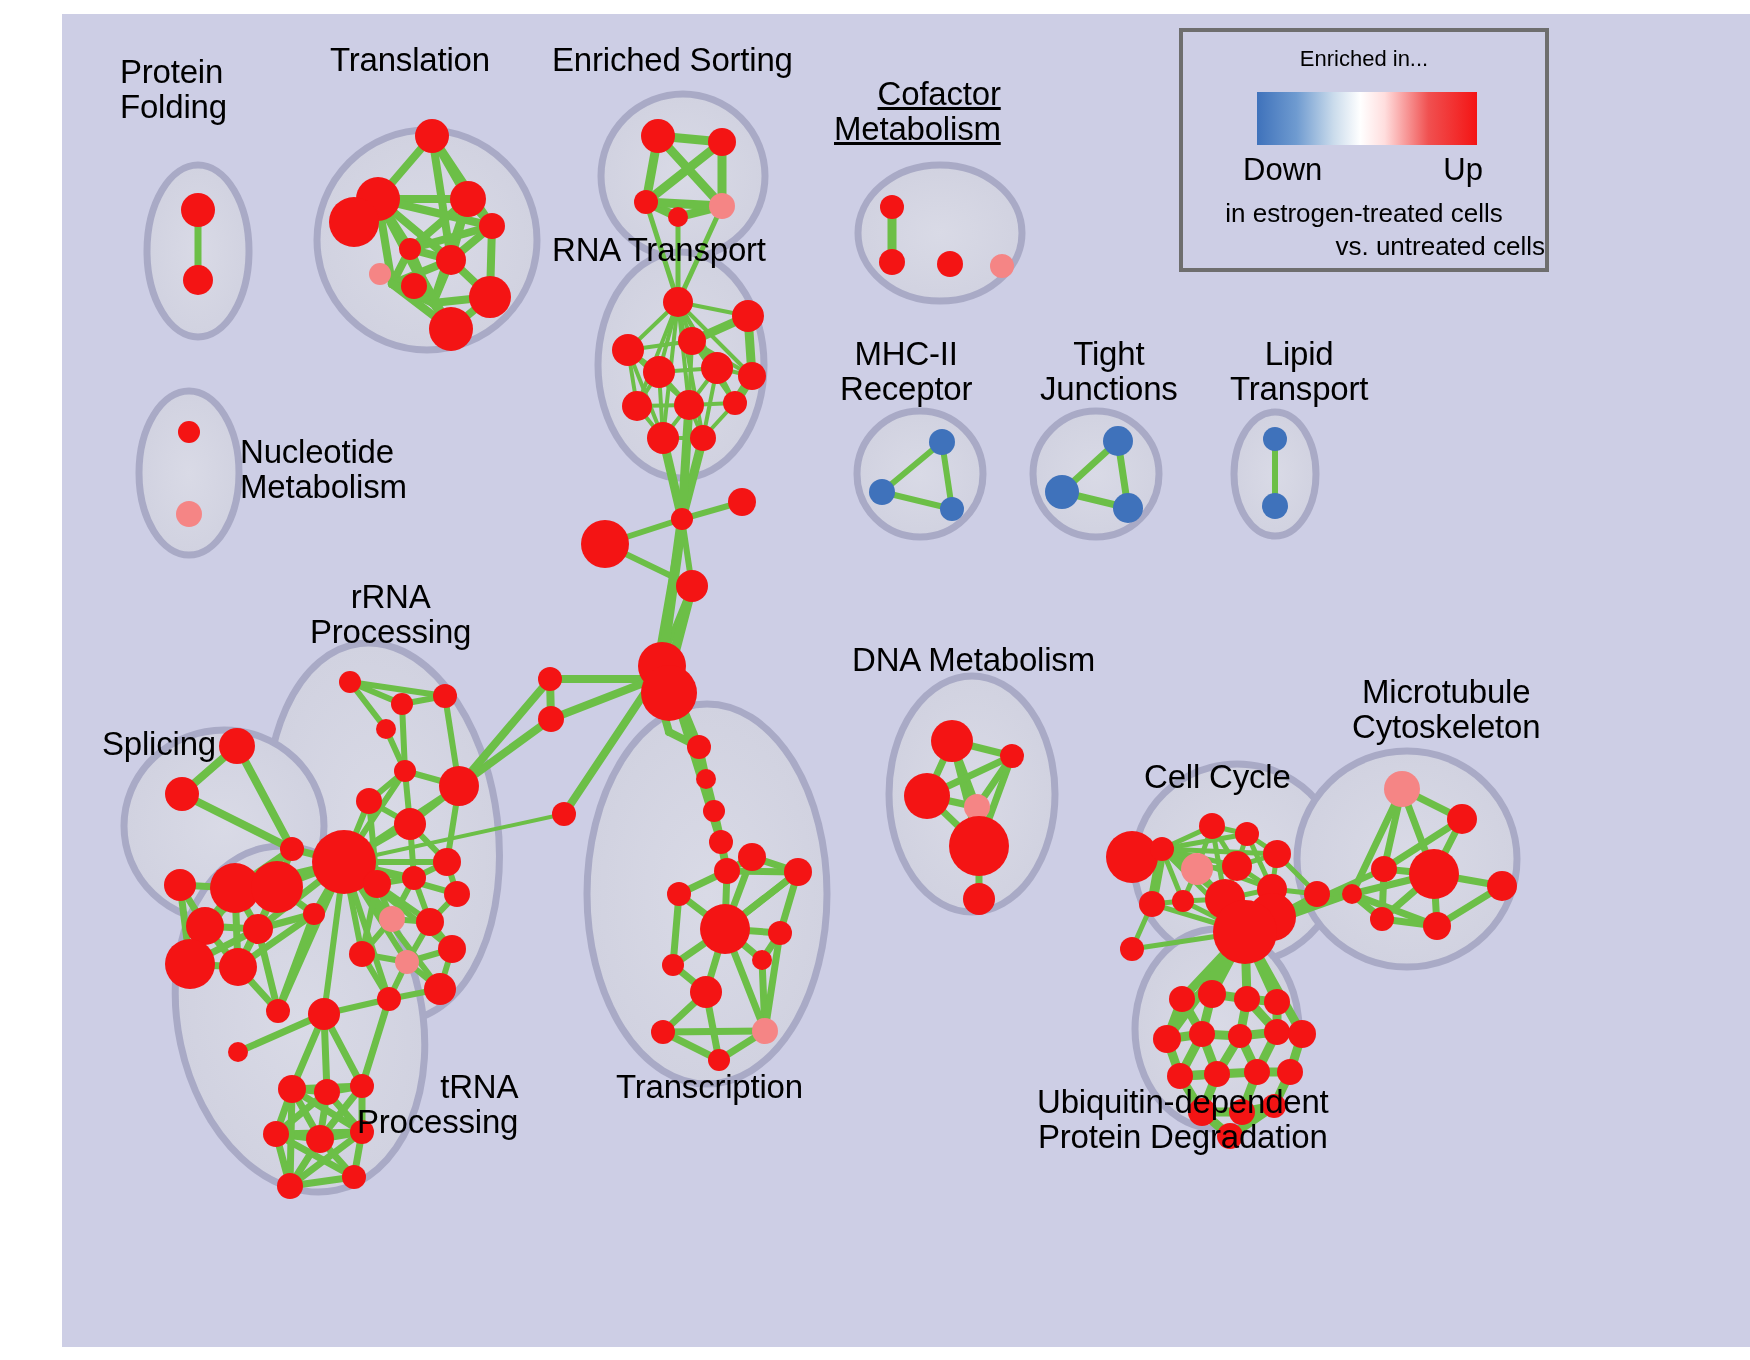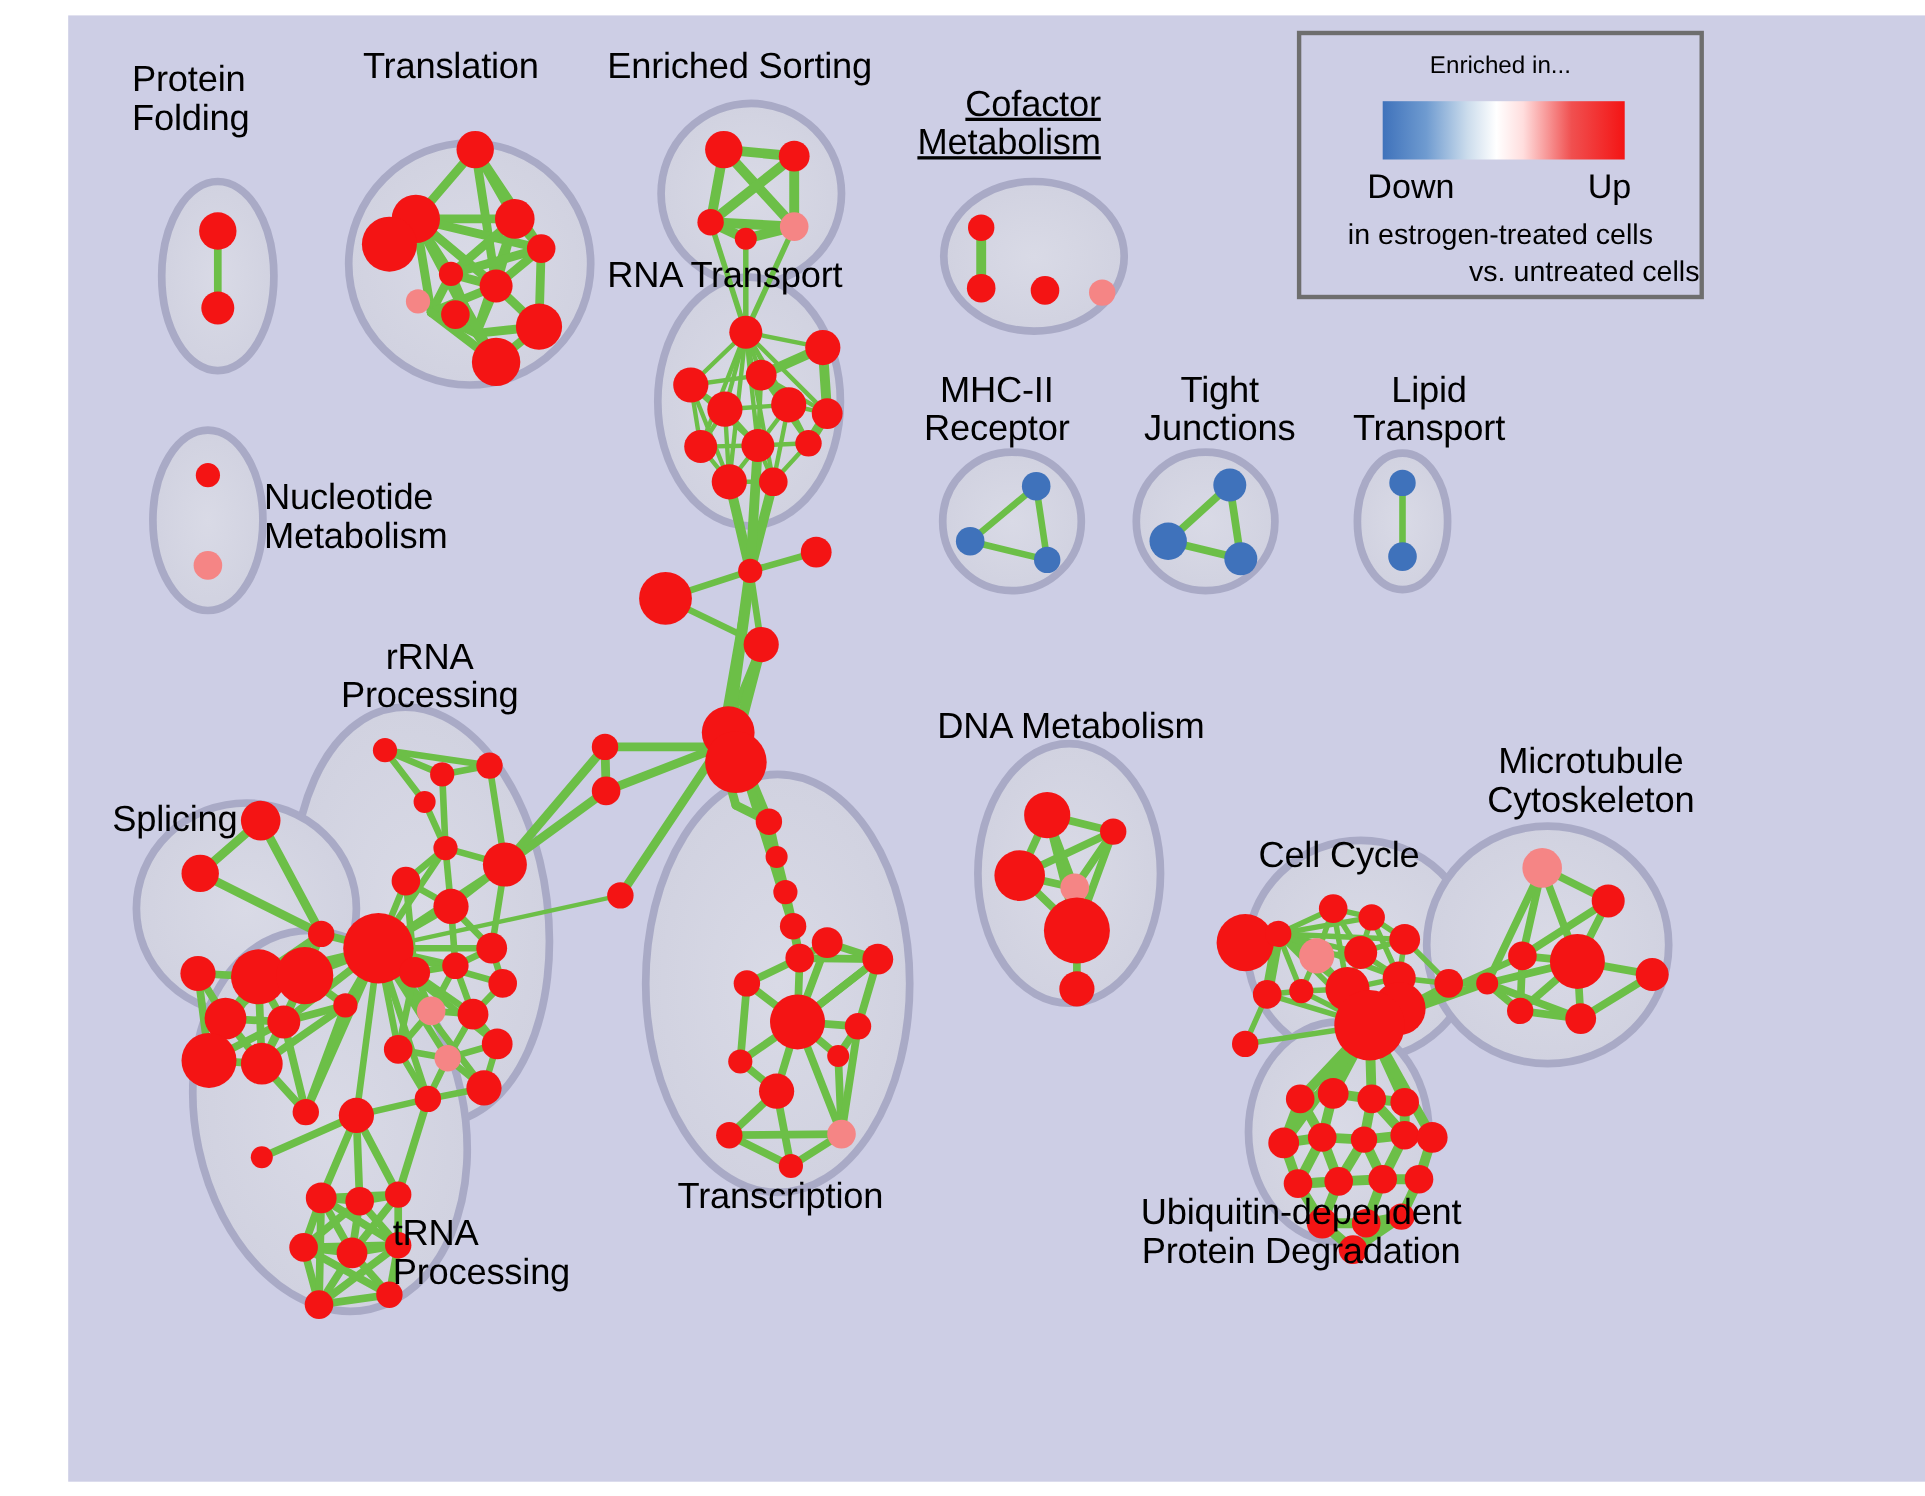--- a/index.html
+++ b/index.html
@@ -690,21 +690,21 @@
     <div class="clabel" style="left:1168px;top:322px;text-align:center;">Lipid
 Transport</div>
     <div class="clabel" style="left:248px;top:565px;text-align:center;">rRNA
 Processing</div>
     <div class="clabel" style="left:40px;top:712px;">Splicing</div>
     <div class="clabel" style="left:790px;top:628px;">DNA Metabolism</div>
     <div class="clabel" style="left:1290px;top:660px;text-align:center;">Microtubule
 Cytoskeleton</div>
     <div class="clabel" style="left:1082px;top:745px;">Cell Cycle</div>
     <div class="clabel" style="left:554px;top:1055px;">Transcription</div>
-    <div class="clabel" style="left:295px;top:1089px;text-align:left;">tRNA
+    <div class="clabel" style="left:295px;top:1055px;text-align:right;">tRNA
 Processing</div>
     <div class="clabel" style="left:975px;top:1070px;text-align:center;">Ubiquitin-dependent
 Protein Degradation</div>
 
     <div id="legend">
       <div class="ltitle">Enriched in...</div>
       <div class="lbar"></div>
       <div class="ldown">Down</div>
       <div class="lup">Up</div>
       <div class="lsub1">in estrogen-treated cells</div>

